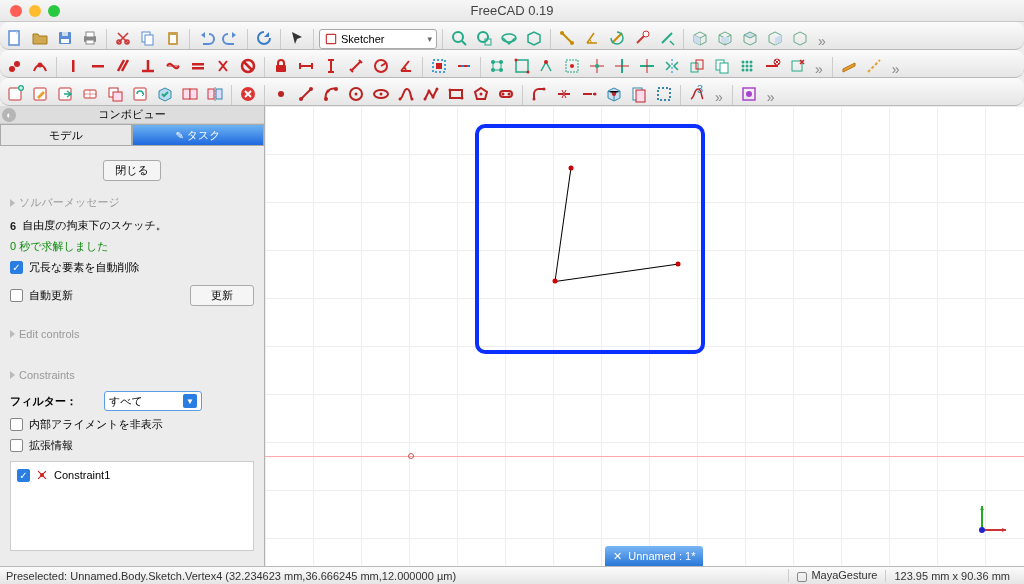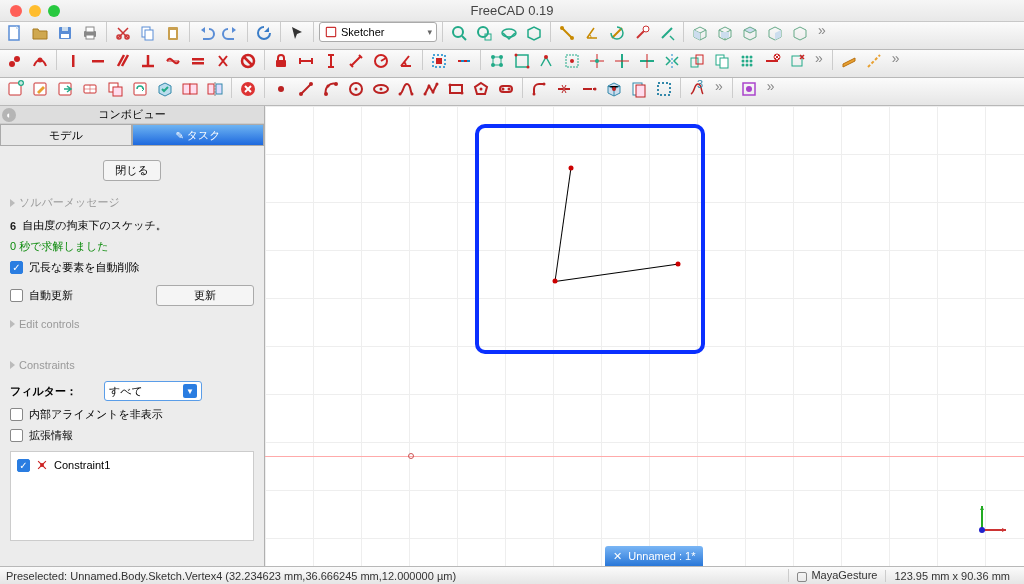--- a/index.html
+++ b/index.html
@@ -2,21 +2,21 @@
 <html><head>
 <meta charset="utf-8">
 <style>
 * { margin:0; padding:0; box-sizing:border-box; font-family:-apple-system,"Helvetica Neue",sans-serif; font-size:11px; }
 body { width:1024px; height:584px; background:#eee; overflow:hidden; position:relative; }
 .titlebar { height:22px; background:linear-gradient(#f6f6f6,#e8e8e8); border-bottom:1px solid #c8c8c8; display:flex; align-items:center; position:relative; }
 .traffic { display:flex; gap:7px; padding-left:10px; }
 .dot { width:12px; height:12px; border-radius:50%; }
 .dot.r{background:#ff5f57}.dot.y{background:#ffbd2e}.dot.g{background:#28c940}
 .title { position:absolute; left:0; right:0; text-align:center; color:#444; font-size:13px; }
-.toolbar { height:28px; background:linear-gradient(#fbfbfb,#e6e6e6); border-bottom:1px solid #b8b8b8; display:flex; align-items:flex-start; padding:0 4px; gap:3px; }
+.toolbar { height:28px; background:linear-gradient(#fbfbfb,#e6e6e6); border-bottom:1px solid #b8b8b8; display:flex; align-items:flex-end; padding:0 4px; gap:3px;border-radius:9px; }
 .tbtn { width:22px; height:22px; display:flex; align-items:center; justify-content:center; border-radius:3px; }
 .tbtn svg { width:18px; height:18px; }
 .sep { width:1px; height:20px; background:#ccc; margin:0 2px; }
 .wbselect { width:118px; height:20px; border:1px solid #aaa; border-radius:3px; background:#fff; display:flex; align-items:center; padding:0 4px; gap:3px; }
 .more { color:#888; font-size:14px; padding:0 4px; }
 .main { display:flex; height:calc(100% - 22px - 28px*3 - 18px); }
 .panel { width:265px; background:#ececec; border-right:1px solid #b0b0b0; display:flex; flex-direction:column; }
 .panel-hdr { height:18px; background:#ddd; font-size:10px; display:flex; align-items:center; justify-content:center; position:relative; border-bottom:1px solid #ccc; }
 .mini { position:absolute; left:2px; width:14px; height:14px; background:#b5b5b5; border-radius:7px; display:flex; align-items:center; justify-content:center; font-size:9px; color:#fff; }
 .tabs { display:flex; height:22px; background:#ddd;text-align:center; }
@@ -24,21 +24,21 @@
 .tab.active { background:linear-gradient(#6db3f2,#1e69de); color:#fff; }
 .panel-body { padding:8px 10px; flex:1; overflow:auto; }
 .closebtn { display:block; margin:6px auto 14px; padding:2px 11px; background:#f5f5f5; border:1px solid #aaa; border-radius:3px; }
 .sect { color:#999; font-size:10px; margin:4px 0 8px; display:flex; align-items:center; gap:4px; }
 .tri { width:0; height:0; border-top:4px solid transparent; border-bottom:4px solid transparent; border-left:5px solid #bbb; }
 .line { margin:6px 0; display:flex; align-items:center; gap:6px; font-size:11px; }
 .dof { color:#000; } .dof b{color:#1a1a1a;font-weight:bold}
 .solved { color:#0a8a0a; }
 .chk { width:13px; height:13px; border:1px solid #888; border-radius:2px; background:#fff; display:inline-flex; align-items:center; justify-content:center; }
 .chk.on { background:#2a7de1; border-color:#2a7de1; color:#fff; font-size:10px; }
-.updbtn { padding:2px 37px; background:#f5f5f5; border:1px solid #aaa; border-radius:3px; margin-left:auto; }
+.updbtn { padding:2px 20px; background:#f5f5f5; border:1px solid #aaa; border-radius:3px; margin-left:auto; }
 .filter-row { display:flex; align-items:center; gap:27px; margin:10px 0 6px; }
 .filter-sel { flex:1; max-width:98px; height:20px; border:1px solid #5a9de8; border-radius:3px; background:#fff; display:flex; align-items:center; justify-content:space-between; padding:0 4px; }
 .filter-sel .arr{ width:14px; height:14px; background:#2a7de1; border-radius:2px; color:#fff; display:flex; align-items:center; justify-content:center; font-size:8px; }
 .clist { margin-top:8px; background:#fff; border:1px solid #ccc; height:90px; padding:4px; }
 .citem { display:flex; align-items:center; gap:5px; padding:2px; }
 .canvas { flex:1; position:relative; background:#fff; overflow:hidden; }
 .grid { position:absolute; inset:0;
   background-image:linear-gradient(#eee 1px,transparent 1px),linear-gradient(90deg,#eee 1px,transparent 1px);
   background-size:48px 48px; }
 .hline { position:absolute; left:0; right:0; top:350px; height:1px; background:#faa; }
@@ -661,21 +661,21 @@
       <div class="line solved">0 秒で求解しました</div>
       <div class="line">
           <span class="chk on">✓</span>
           <span>冗長な要素を自動削除</span>
         </div>
       <div class="line" style="margin-top:10px">
         <span class="chk"></span>
         <span>自動更新</span>
         <button class="updbtn">更新</button>
       </div>
-      <div class="sect" style="margin-top:12px">
+      <div class="sect" style="margin-top:22px">
           <span class="tri"></span>
           <span>Edit controls</span>
         </div>
       <div class="sect" style="margin-top:29px">
           <span class="tri"></span>
           <span>Constraints</span>
         </div>
       <div class="filter-row">
         <span style="font-weight:bold">フィルター：</span>
         <div class="filter-sel">

